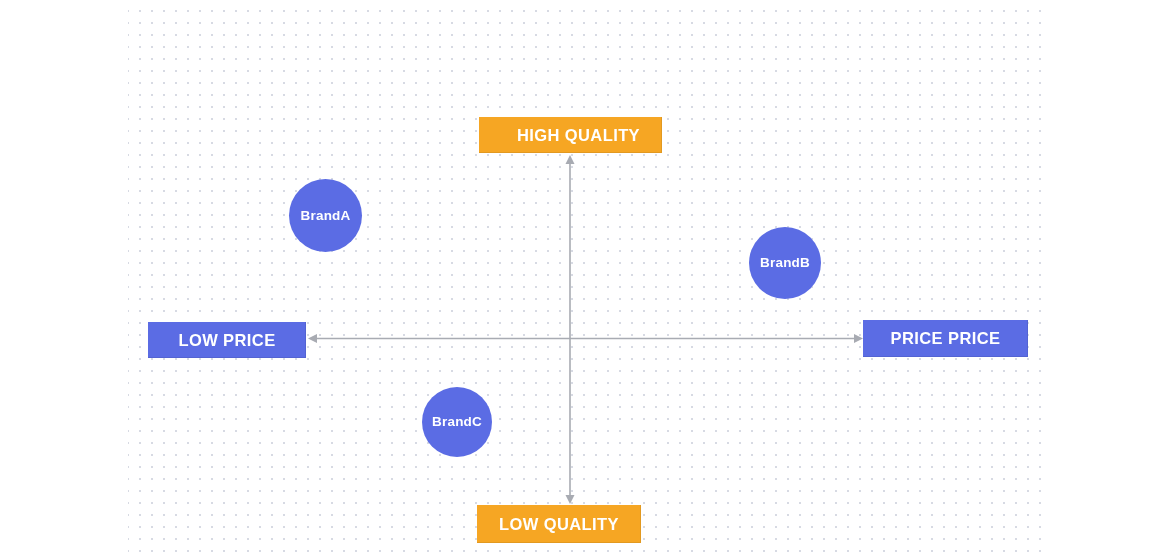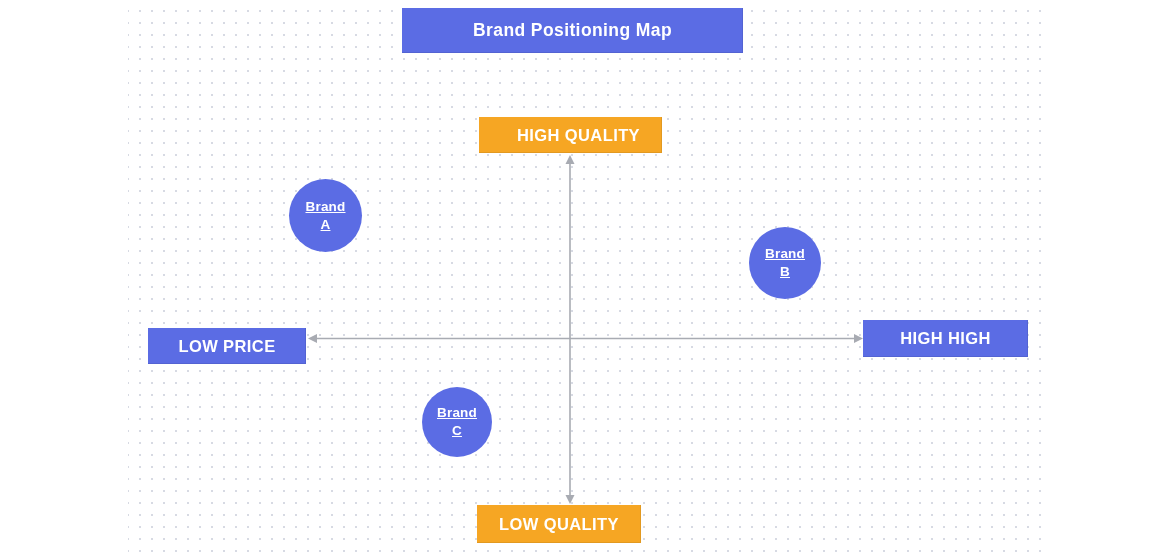--- a/index.html
+++ b/index.html
@@ -51,39 +51,38 @@
     box-sizing: border-box;
     white-space: nowrap;
     cursor: default;
   }
   .banner.blue   { background: var(--blue); }
   .banner.orange { background: var(--orange); }
 
   .title-banner        { left: 402px; top: 8px;   width: 341px; height: 45px; font-size: 17.5px; }
   .label-high-quality  { left: 479px; top: 117px; width: 183px; height: 36px; font-size: 16.5px; padding-left: 16px; }
   .label-low-quality   { left: 477px; top: 505px; width: 164px; height: 38px; font-size: 16.5px; }
-  .label-low-price     { left: 148px; top: 322px; width: 158px; height: 36px; font-size: 16.5px; margin-top: 6px; }
+  .label-low-price     { left: 148px; top: 322px; width: 158px; height: 36px; font-size: 16.5px; }
   .label-high-price    { left: 863px; top: 320px; width: 165px; height: 37px; font-size: 16.5px; }
 
   .brand-circle {
     position: absolute;
     border-radius: 50%;
     background: var(--blue);
     color: var(--label_text);
     font-weight: bold;
     font-size: 13.5px;
     line-height: 1.3;
     display: flex;
-    flex-direction: column;
+    flex-direction: row;
     align-items: center;
     justify-content: center;
     text-align: center;
     letter-spacing: 0.2px;
     cursor: default;
-    text-decoration: underline;
   }
   .brand-a { left: 289px; top: 179px; width: 73px; height: 73px; }
   .brand-b { left: 749px; top: 227px; width: 72px; height: 72px; }
   .brand-c { left: 422px; top: 387px; width: 70px; height: 70px; }
 </style>
 </head>
 <body>
 
 <div class="stage">
 
@@ -95,38 +94,35 @@
       <polygon points="565.5,164 574.5,164 570,155"></polygon>
       <polygon points="565.5,495 574.5,495 570,504"></polygon>
     </g>
     <g>
       <line x1="315" y1="338.5" x2="856" y2="338.5"></line>
       <polygon points="317,334 317,343 308,338.5"></polygon>
       <polygon points="854,334 854,343 863,338.5"></polygon>
     </g>
   </svg>
 
-  <div class="banner blue title-banner">
-    <span>Brand Positioning Map</span>
-  </div>
 
   <div class="banner orange label-high-quality">
     <span>HIGH QUALITY</span>
   </div>
 
   <div class="banner orange label-low-quality">
     <span>LOW QUALITY</span>
   </div>
 
   <div class="banner blue label-low-price">
     <span>LOW PRICE</span>
   </div>
 
   <div class="banner blue label-high-price">
-    <span>HIGH HIGH</span>
+    <span>PRICE PRICE</span>
   </div>
 
   <div class="brand-circle brand-a">
     <span>Brand</span>
     <span>A</span>
   </div>
 
   <div class="brand-circle brand-b">
     <span>Brand</span>
     <span>B</span>

